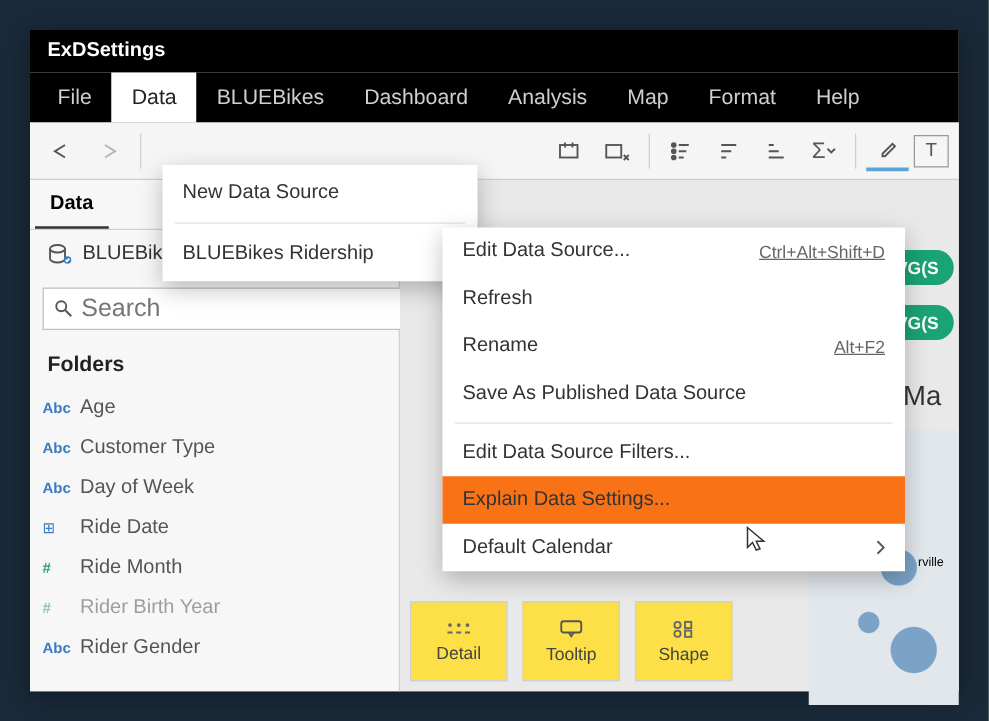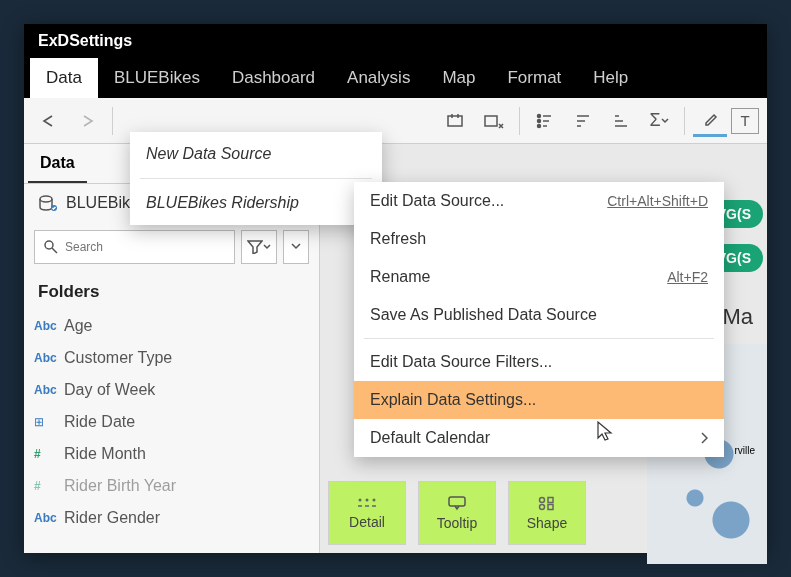--- a/index.html
+++ b/index.html
@@ -12,57 +12,58 @@
   .toolbar { background: #f5f5f5; height: 46px; border-bottom: 1px solid #cfcfcf; display: flex; align-items: center; padding: 0 8px; gap: 4px; }
   .tool-btn { width: 34px; height: 32px; display: flex; align-items: center; justify-content: center; color: #555; }
   .tool-sep { width: 1px; height: 28px; background: #cfcfcf; margin: 0 4px; }
   .content { display: flex; height: calc(100% - 120px); }
   .sidebar { width: 296px; background: #f7f7f7; border-right: 1px solid #cfcfcf; display: flex; flex-direction: column; }
   .tabrow { height: 40px; border-bottom: 1px solid #cfcfcf; display: flex; align-items: center; padding: 0 4px; }
   .tab { font-weight: 600; font-size: 16px; padding: 0 12px; height: 100%; display: flex; align-items: center; border-bottom: 2px solid #333; }
   .ds-row { display: flex; align-items: center; gap: 8px; padding: 10px 14px; font-size: 16px; color: #333; }
   .search-row { display: flex; align-items: center; gap: 6px; padding: 8px 10px; }
   .search-box { flex: 1; display: flex; align-items: center; gap: 6px; border: 1px solid #bfbfbf; background: #fff; height: 34px; padding: 0 8px; font-size: 16px; color: #666; }
-  .search-box input { border: 0; outline: 0; flex: 1; font-size: 12px; background: transparent; }
+  .search-box input { border: 0; outline: 0; flex: 1; font-size: 20px; background: transparent; }
   .filterbtn { width: 36px; height: 34px; border: 1px solid #bfbfbf; background: #fff; display: flex; align-items: center; justify-content: center; }
   .folders-hdr { font-weight: 600; font-size: 17px; padding: 10px 14px 8px; color: #222; }
   .field-list { padding: 0 10px; }
   .field { display: flex; align-items: center; height: 32px; font-size: 16px; color: #555; }
   .field .type { width: 30px; font-size: 12px; text-align: left; }
   .abc { color: #3a7bbf; font-weight: 600; }
   .date { color: #3a7bbf; }
   .hash { color: #2e9e6d; font-weight: 600; }
   .main { flex: 1; position: relative; background: #e9e9e9; }
   .pill { position: absolute; height: 28px; border-radius: 14px; background: #1aa374; color: #fff; font-size: 14px; display: flex; align-items: center; padding: 0 12px; font-weight: 600; }
   .map-title { position: absolute; right: 14px; top: 160px; font-size: 22px; color: #333; }
   .mapimg { position: absolute; right: 0; top: 200px; width: 120px; height: 220px; background: radial-gradient(circle at 30% 30%, #7aa3c7 0 10px, transparent 11px), radial-gradient(circle at 60% 50%, #7aa3c7 0 14px, transparent 15px), radial-gradient(circle at 40% 70%, #7aa3c7 0 8px, transparent 9px), radial-gradient(circle at 70% 80%, #7aa3c7 0 18px, transparent 19px), #e2e7eb; }
   .marks-row { position: absolute; left: 8px; bottom: 8px; display: flex; gap: 12px; }
-  .mark-card { width: 78px; height: 64px; background: #bef264; border: 1px solid #cfcfcf; display: flex; flex-direction: column; align-items: center; justify-content: center; gap: 4px; font-size: 14px; color: #444; }
+  .mark-card { width: 78px; height: 64px; background: #fde047; border: 1px solid #cfcfcf; display: flex; flex-direction: column; align-items: center; justify-content: center; gap: 4px; font-size: 14px; color: #444; }
   
-  .dd1 { position: absolute; left: 106px; top: 108px; width: 252px; background: #fff; box-shadow: 0 6px 18px rgba(0,0,0,0.25); z-index: 10; font-style: italic; }
+  .dd1 { position: absolute; left: 106px; top: 108px; width: 252px; background: #fff; box-shadow: 0 6px 18px rgba(0,0,0,0.25); z-index: 10; }
   .dd1 .row { height: 44px; display: flex; align-items: center; padding: 0 16px; font-size: 16px; color: #333; justify-content: space-between; }
   .dd1 .sep { height: 1px; background: #e2e2e2; margin: 2px 10px; }
   .dd2 { position: absolute; left: 330px; top: 158px; width: 370px; background: #fff; box-shadow: 0 6px 18px rgba(0,0,0,0.25); z-index: 11; }
   .dd2 .row { height: 38px; display: flex; align-items: center; padding: 0 16px; font-size: 16px; color: #333; justify-content: space-between; }
-  .dd2 .row.hover { background: #fdba74; }
+  .dd2 .row.hover { background: #f97316; }
   .dd2 .sep { height: 1px; background: #e2e2e2; margin: 4px 10px; }
   .shortcut { color: #666; font-size: 14px; text-decoration: underline; }
   .cursor { position: absolute; left: 572px; top: 396px; z-index: 20; }
   .arrow-svg { stroke: #555; stroke-width: 1.6; fill: none; }
   .icon-svg { stroke: #555; stroke-width: 1.5; fill: none; }
 </style>
 </head>
 <body>
 
 <div class="frame">
   <div class="titlebar">
     <span>ExDSettings</span>
   </div>
 
   <div class="menubar">
+    <div class="menu-item">File</div>
     <div class="menu-item active">Data</div>
     <div class="menu-item">BLUEBikes</div>
     <div class="menu-item">Dashboard</div>
     <div class="menu-item">Analysis</div>
     <div class="menu-item">Map</div>
     <div class="menu-item">Format</div>
     <div class="menu-item">Help</div>
   </div>
 
   <div class="toolbar">

